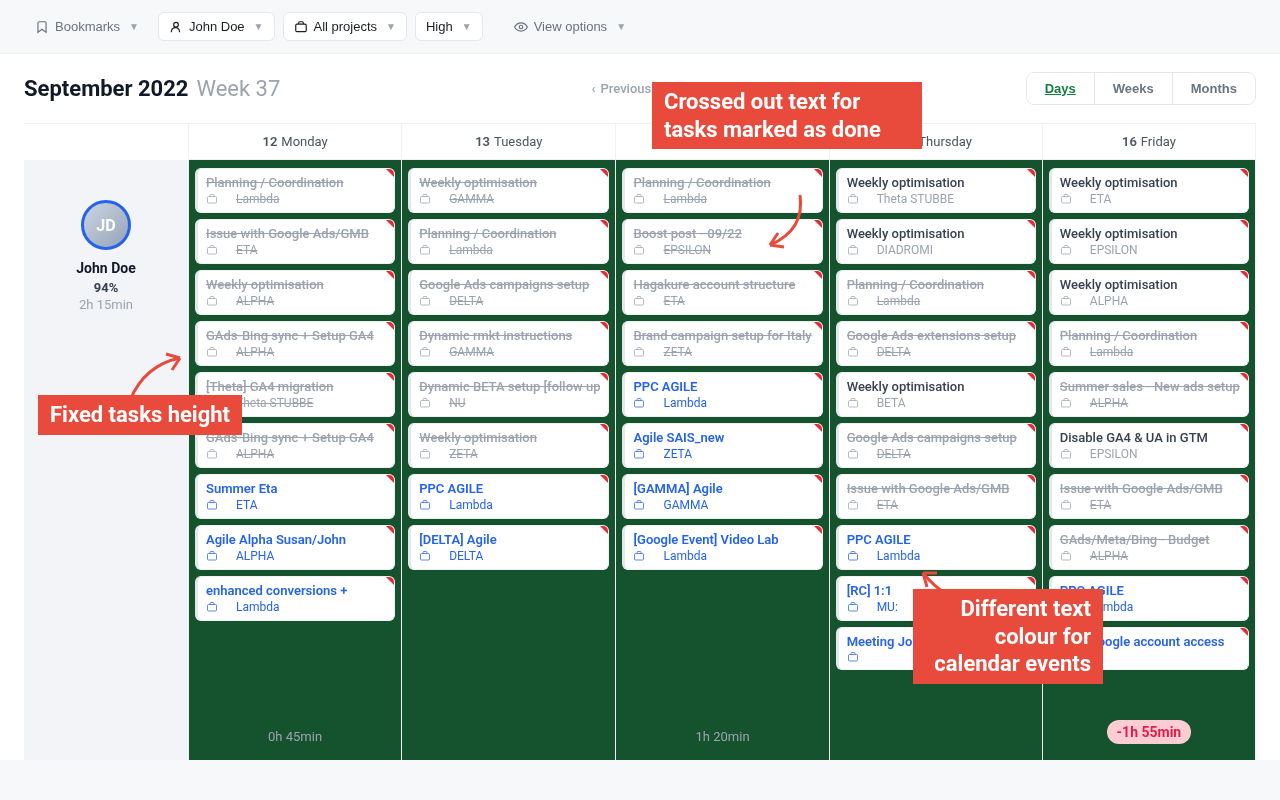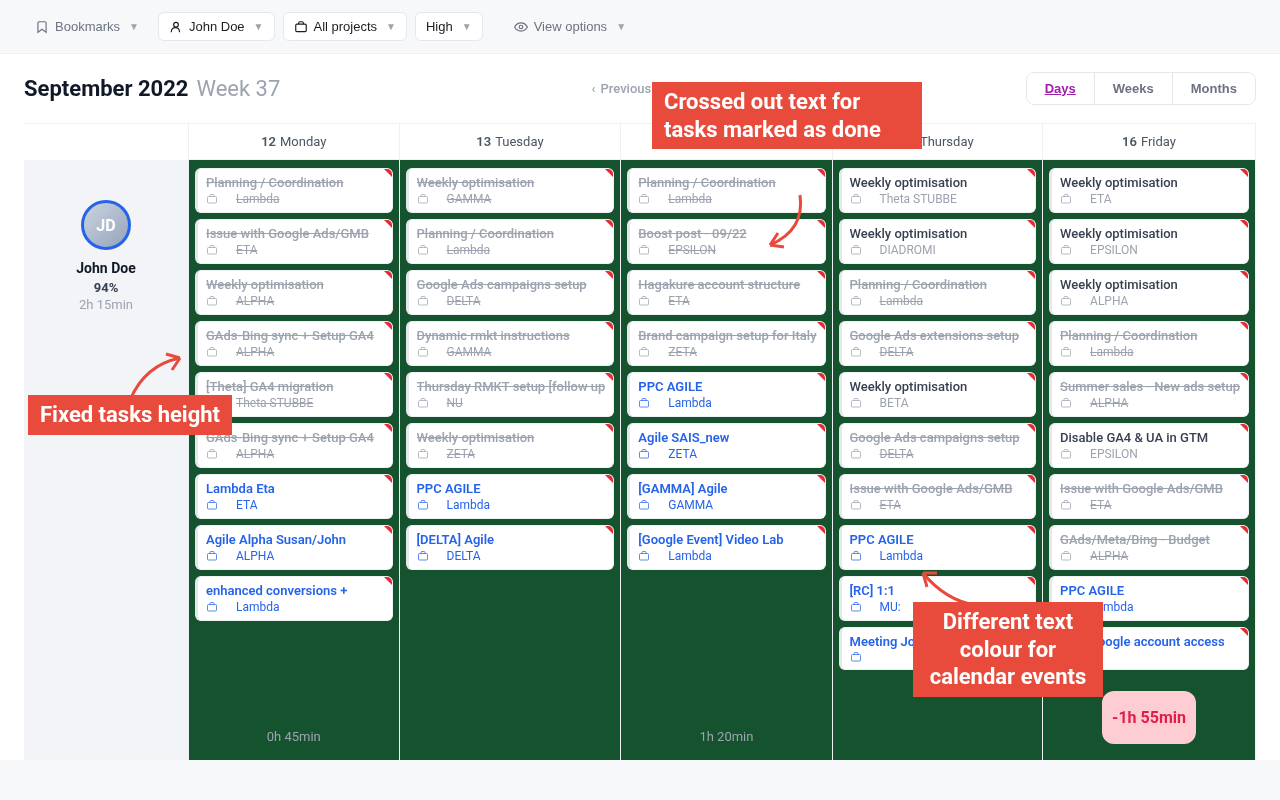--- a/index.html
+++ b/index.html
@@ -12,41 +12,41 @@
 .main { background: #fff; padding: 18px 24px 0 24px; border-top: 1px solid #eef0f3; }
 .header-row { display: flex; align-items: center; justify-content: space-between; margin-bottom: 18px; }
 .title-block { display: flex; align-items: baseline; gap: 8px; }
 .month { font-size: 22px; font-weight: 700; color: #111827; }
 .week { font-size: 22px; font-weight: 400; color: #9ca3af; }
 .header-center { display: flex; align-items: center; gap: 20px; color: #9ca3af; font-weight: 500; font-size: 13px; }
 .nav-item { display: inline-flex; align-items: center; gap: 5px; cursor: pointer; }
 .seg { display: inline-flex; border: 1px solid #e5e7eb; border-radius: 8px; overflow: hidden; }
 .seg button { padding: 8px 18px; border: none; background: #fff; color: #6b7280; font-weight: 600; font-size: 13px; cursor: pointer; border-right: 1px solid #e5e7eb; }
 .seg button:last-child { border-right: none; }
-.seg button.active { color: #a21caf; text-decoration: underline; }
+.seg button.active { color: #15803d; text-decoration: underline; }
 .grid { display: grid; grid-template-columns: 165px repeat(5, 1fr); border-top: 1px solid #eef0f3; }
 .cell { border-right: 1px solid #eef0f3; }
 .daycol { background: #14532d; padding: 8px 6px 0 6px; display: flex; flex-direction: column; min-height: 600px; }
 .dayhdr { text-align: center; padding: 10px 0; font-size: 13px; color: #4b5563; border-bottom: 1px solid #eef0f3; }
 .dayhdr .num { font-weight: 600; margin-right: 4px; }
 .usercol { padding-top: 40px; text-align: center; background: #f2f4f7; }
 .avatar { width: 50px; height: 50px; border-radius: 50%; border: 3px solid #2563eb; margin: 0 auto 10px; overflow: hidden; background: linear-gradient(135deg,#cbd5e1,#94a3b8); display: flex; align-items: center; justify-content: center; font-weight: 700; color: #fff; font-size: 16px; }
 .uname { font-weight: 700; font-size: 14px; color: #111827; }
 .upct { font-weight: 700; font-size: 13px; color: #374151; margin-top: 4px; }
 .utime { font-size: 13px; color: #9ca3af; margin-top: 2px; }
 .task { position: relative; background: #fff; border: 1px solid #eef0f3; border-radius: 6px; margin-bottom: 6px; padding: 6px 8px 6px 8px; border-left: 3px solid #e5e7eb; overflow: hidden; }
 .task::after { content: ""; position: absolute; top: 0; right: 0; width: 0; height: 0; border-top: 8px solid #e52a36; border-left: 8px solid transparent; }
 .tname { font-size: 13px; font-weight: 500; color: #374151; white-space: nowrap; overflow: hidden; text-overflow: ellipsis; }
 .tproj { font-size: 12px; color: #9ca3af; display: flex; align-items: center; gap: 18px; margin-top: 2px; }
 .done .tname { text-decoration: line-through; color: #9ca3af; }
 .done .tproj span { text-decoration: line-through; }
 .event .tname { color: #2563eb; font-weight: 600; }
 .event .tproj { color: #2563eb; }
 .daytotal { text-align: center; color: #9ca3af; font-size: 13px; padding: 14px 0 16px; margin-top: auto; }
-.negative-pill { display: inline-block; background: #fecdd3; color: #e11d48; font-weight: 700; font-size: 16px; padding: 17px 10px; border-radius: 12px; }
+.negative-pill { display: inline-block; background: #fecdd3; color: #e11d48; font-weight: 700; font-size: 14px; padding: 4px 10px; border-radius: 12px; }
 .annot { position: absolute; background: #e84b3c; color: #fff; font-weight: 700; padding: 6px 12px; font-size: 22px; line-height: 1.25; z-index: 50; font-family: inherit; }
 .arrow { position: absolute; z-index: 49; }
 svg.folder-icon { width: 12px; height: 12px; stroke: currentColor; fill: none; stroke-width: 1.5; }
 </style>
 </head>
 <body>
 
 <div class="toolbar">
   <button class="tb-btn">
     <span class="icon-sm">
@@ -184,21 +184,21 @@
           <div class="tname">GAds-Bing sync + Setup GA4</div>
           <div class="tproj">
             <svg class="folder-icon" viewBox="0 0 24 24">
               <rect x="3" y="7" width="18" height="13" rx="2"></rect>
               <path d="M8 7V5a2 2 0 0 1 2-2h4a2 2 0 0 1 2 2v2"></path>
             </svg>
             <span>ALPHA</span>
           </div>
         </div>
         <div class="task event">
-          <div class="tname">Lambda Eta</div>
+          <div class="tname">Summer Eta</div>
           <div class="tproj">
             <svg class="folder-icon" viewBox="0 0 24 24">
               <rect x="3" y="7" width="18" height="13" rx="2"></rect>
               <path d="M8 7V5a2 2 0 0 1 2-2h4a2 2 0 0 1 2 2v2"></path>
             </svg>
             <span>ETA</span>
           </div>
         </div>
         <div class="task event">
           <div class="tname">Agile Alpha Susan/John</div>
@@ -257,21 +257,21 @@
           <div class="tname">Dynamic rmkt instructions</div>
           <div class="tproj">
             <svg class="folder-icon" viewBox="0 0 24 24">
               <rect x="3" y="7" width="18" height="13" rx="2"></rect>
               <path d="M8 7V5a2 2 0 0 1 2-2h4a2 2 0 0 1 2 2v2"></path>
             </svg>
             <span>GAMMA</span>
           </div>
         </div>
         <div class="task done">
-          <div class="tname">Thursday RMKT setup [follow up</div>
+          <div class="tname">Dynamic BETA setup [follow up</div>
           <div class="tproj">
             <svg class="folder-icon" viewBox="0 0 24 24">
               <rect x="3" y="7" width="18" height="13" rx="2"></rect>
               <path d="M8 7V5a2 2 0 0 1 2-2h4a2 2 0 0 1 2 2v2"></path>
             </svg>
             <span>NU</span>
           </div>
         </div>
         <div class="task done">
           <div class="tname">Weekly optimisation</div>
@@ -594,23 +594,23 @@
       </div>
   </div>
 </div>
 
 <div class="annot" style="top:82px; left:652px; max-width:270px">Crossed out text for tasks marked as done</div>
 <svg class="arrow" style="top:190px; left:760px" width="60" height="70">
     <path d="M40 5 Q45 40 10 55" stroke="#e84b3c" stroke-width="3" fill="none"></path>
     <path d="M10 55 l8 -12 M10 55 l14 2" stroke="#e84b3c" stroke-width="3" fill="none"></path>
   </svg>
 
-<div class="annot" style="top:395px; left:28px; text-align:right">Fixed tasks height</div>
+<div class="annot" style="top:395px; left:38px; text-align:right">Fixed tasks height</div>
 <svg class="arrow" style="top:350px; left:120px" width="70" height="60">
     <path d="M10 50 Q25 15 60 8" stroke="#e84b3c" stroke-width="3" fill="none"></path>
     <path d="M60 8 l-14 -4 M60 8 l-8 12" stroke="#e84b3c" stroke-width="3" fill="none"></path>
   </svg>
 
-<div class="annot" style="top:602px; left:913px; max-width:190px; text-align:center">Different text colour for calendar events</div>
+<div class="annot" style="top:589px; left:913px; max-width:190px; text-align:right">Different text colour for calendar events</div>
 <svg class="arrow" style="top:565px; left:915px" width="70" height="50">
     <path d="M60 40 Q30 35 8 8" stroke="#e84b3c" stroke-width="3" fill="none"></path>
     <path d="M8 8 l4 14 M8 8 l14 0" stroke="#e84b3c" stroke-width="3" fill="none"></path>
   </svg>
 
 </body></html>

